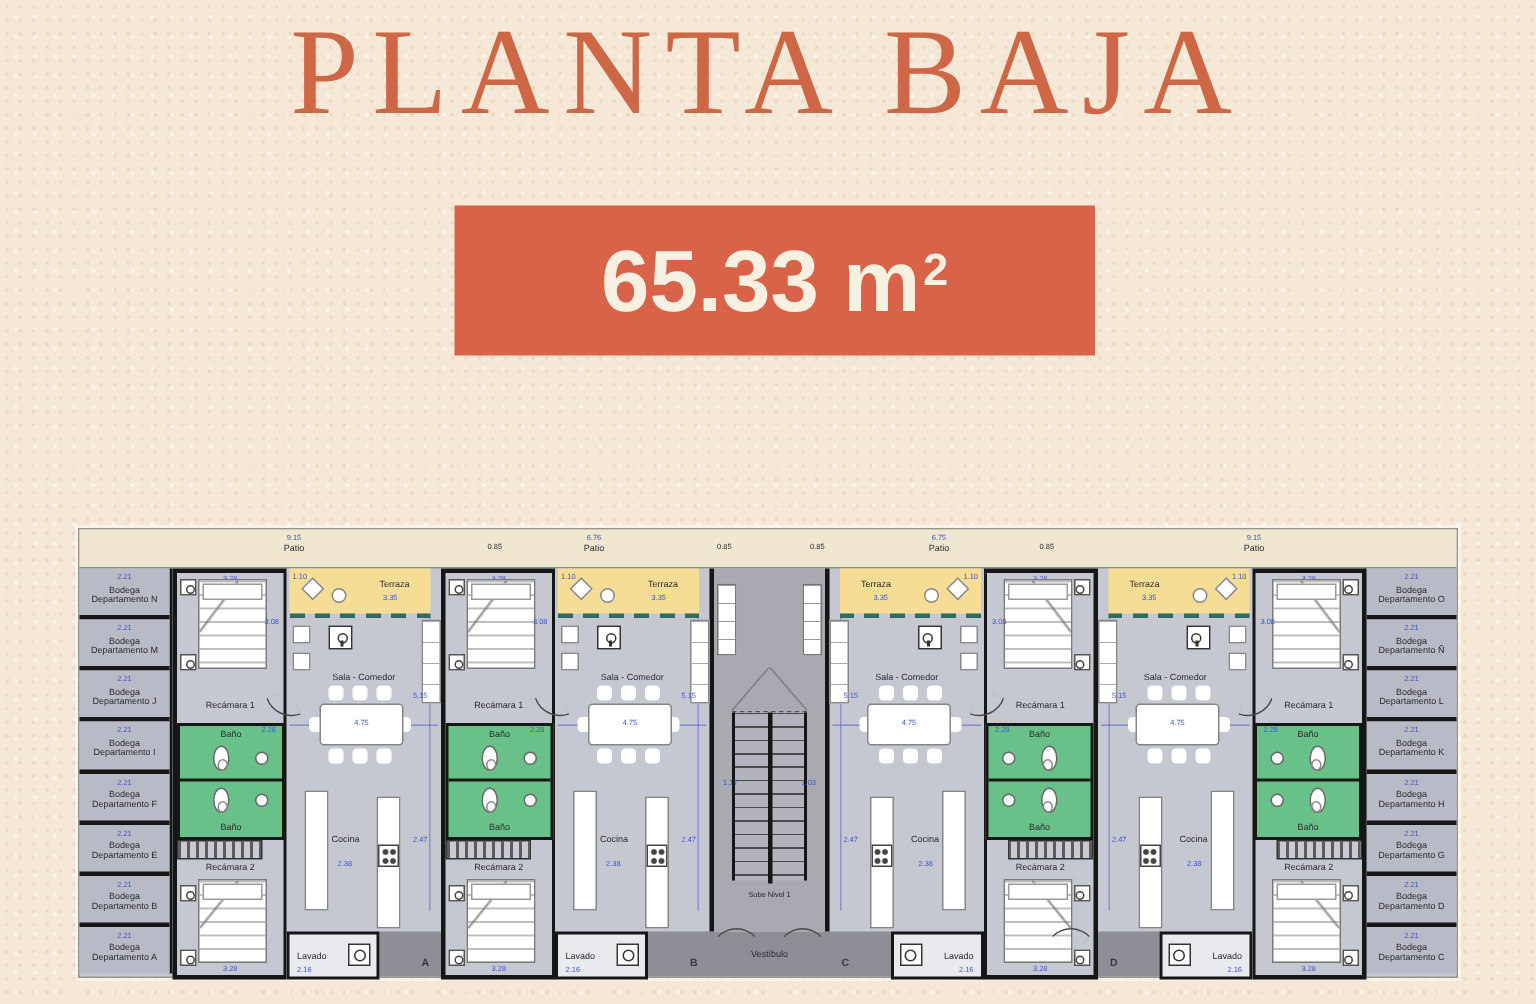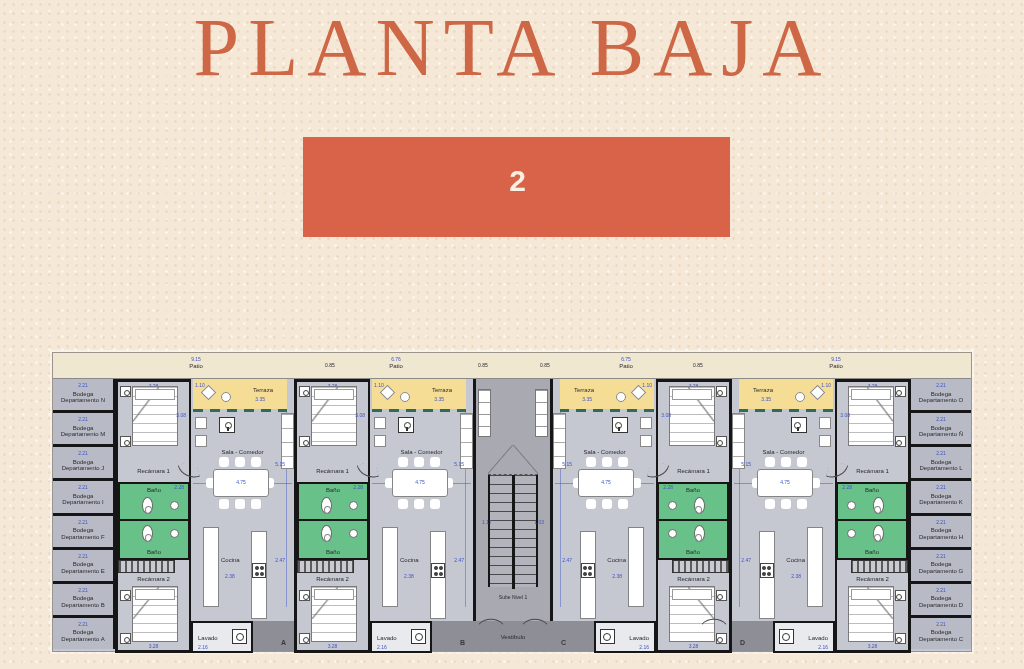--- a/index.html
+++ b/index.html
@@ -168,20 +168,21 @@
   .door.d-rec1{left:62px; top:80px; transform:rotate(-20deg);}
   .door.d-entry{left:112px; top:236px; transform:rotate(135deg);}
   .apt-letter{right:8px; bottom:7px; font-size:7px; font-weight:bold; color:#3a3a3c;}
 </style>
 </head>
 <body>
 
 <h1 class="title">PLANTA BAJA</h1>
 
 <div class="area-box">
+  <span>65.33 m</span>
     <sup>2</sup>
 </div>
 
 <div class="plan" id="plan">
   <div class="patio-strip">
     <div class="patio-item" style="left:143px">
       <span class="p-dim">9.15</span>
       <span class="p-lbl">Patio</span>
     </div>
     <div class="patio-item" style="left:343px">

